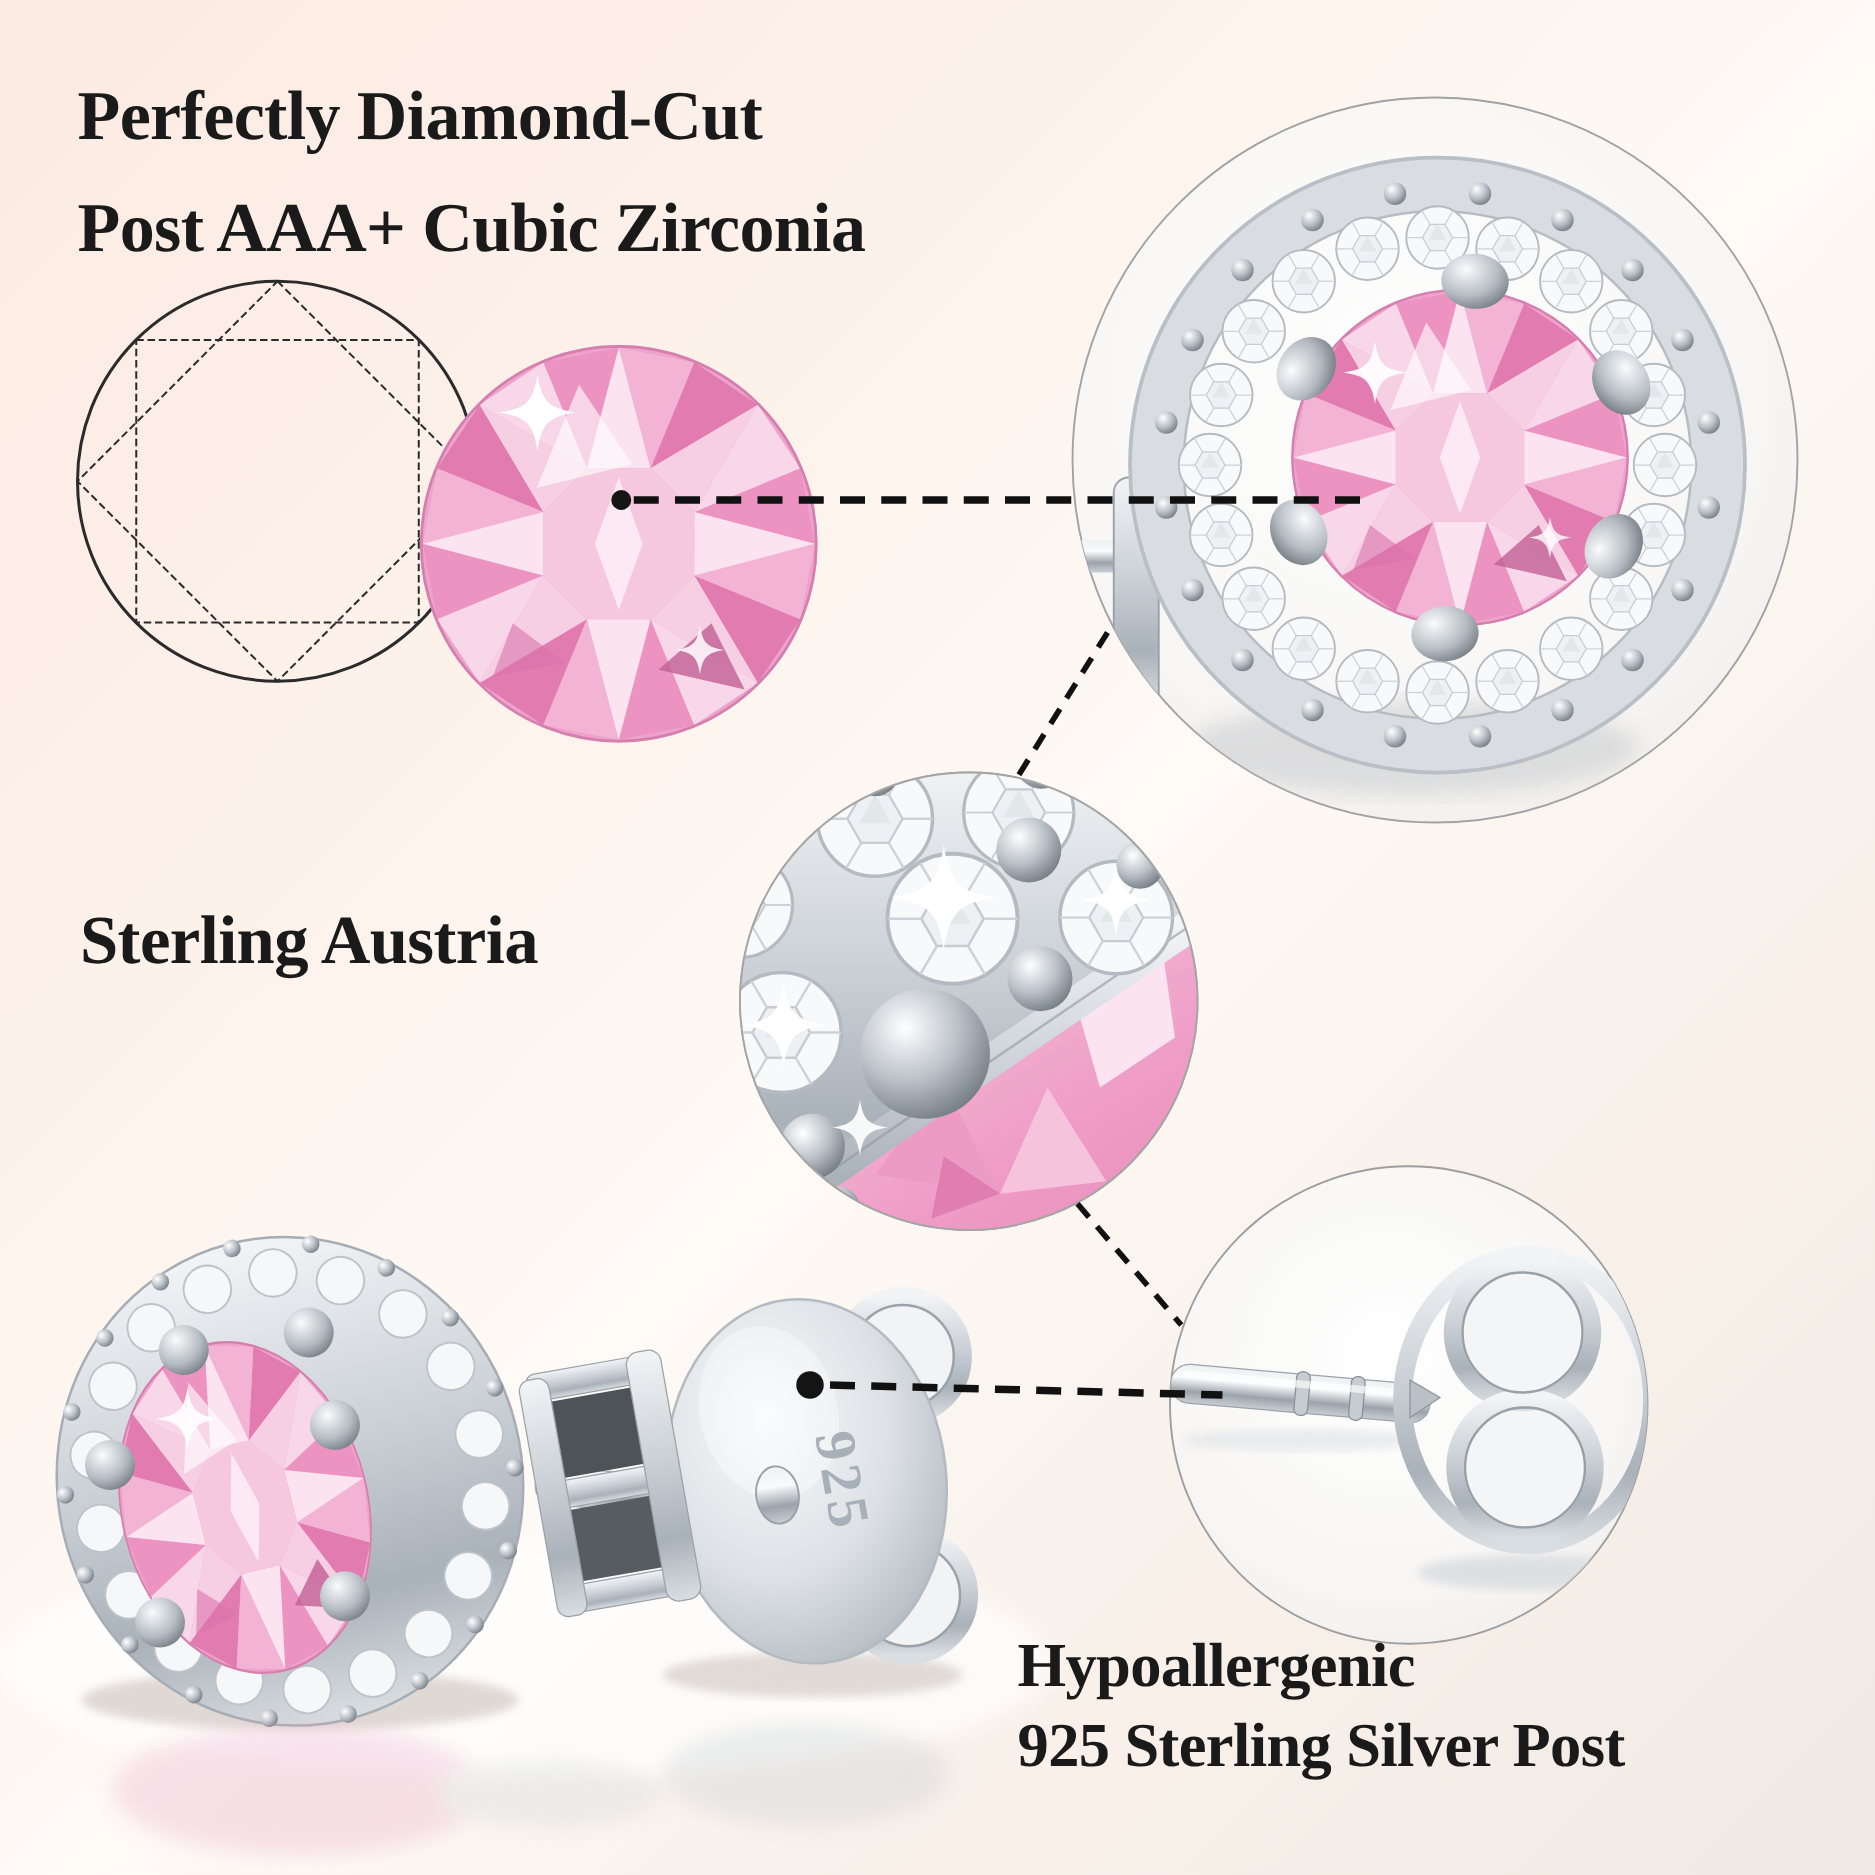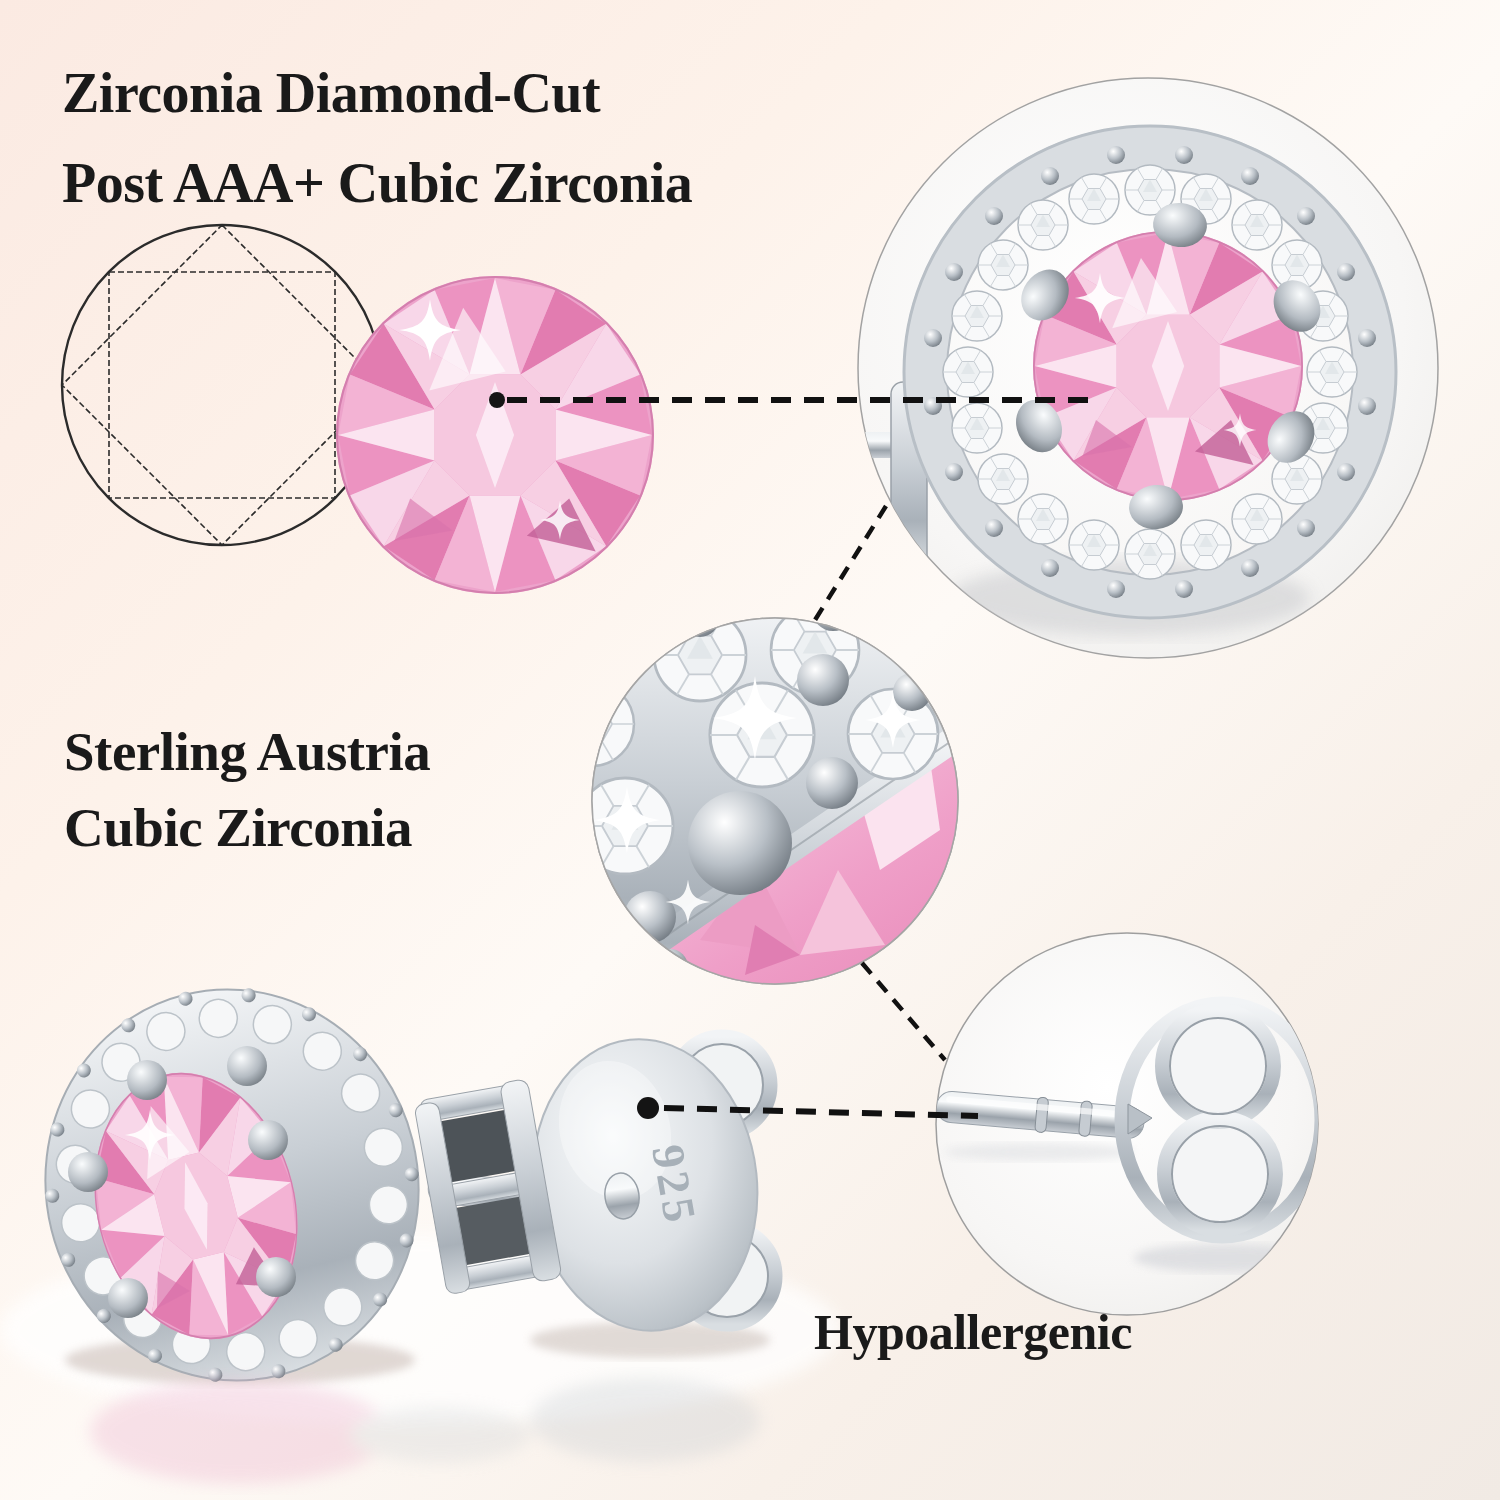--- a/index.html
+++ b/index.html
@@ -369,24 +369,24 @@
 
   <g stroke="#111111" fill="none">
     <line x1="507" y1="400" x2="1100" y2="400" stroke-width="6" stroke-dasharray="20 13"></line>
     <line x1="886" y1="506" x2="815" y2="620" stroke-width="4.5" stroke-dasharray="14 10"></line>
     <line x1="862" y1="963" x2="945" y2="1060" stroke-width="4.5" stroke-dasharray="14 10"></line>
     <line x1="664" y1="1108" x2="978" y2="1116" stroke-width="6" stroke-dasharray="20 13"></line>
   </g>
 </svg>
 
 <div id="feature1" class="label">
-  <span>Zirconia Diamond-Cut</span>
+  <span>Perfectly Diamond-Cut</span>
   <span>Post AAA+ Cubic Zirconia</span>
 </div>
 
 <div id="feature2" class="label">
   <span>Sterling Austria</span>
-  <span>Cubic Zirconia</span>
 </div>
 
 <div id="feature3" class="label">
   <span>Hypoallergenic</span>
+  <span>925 Sterling Silver Post</span>
 </div>
 
 </body></html>

